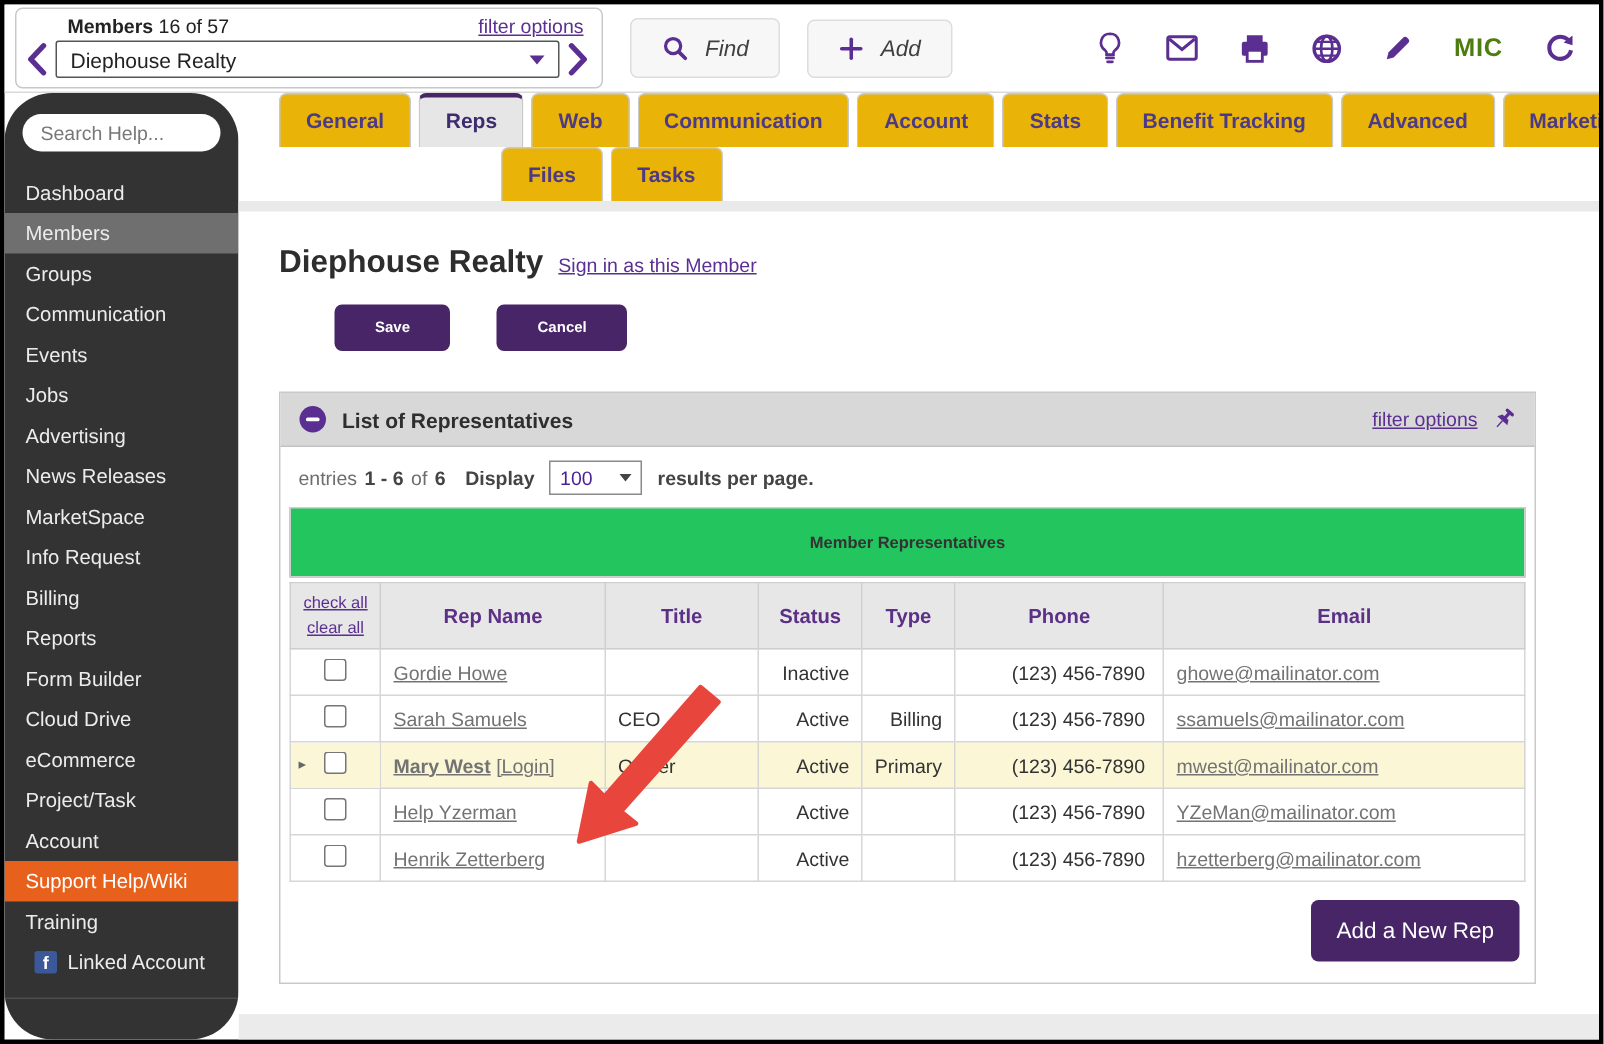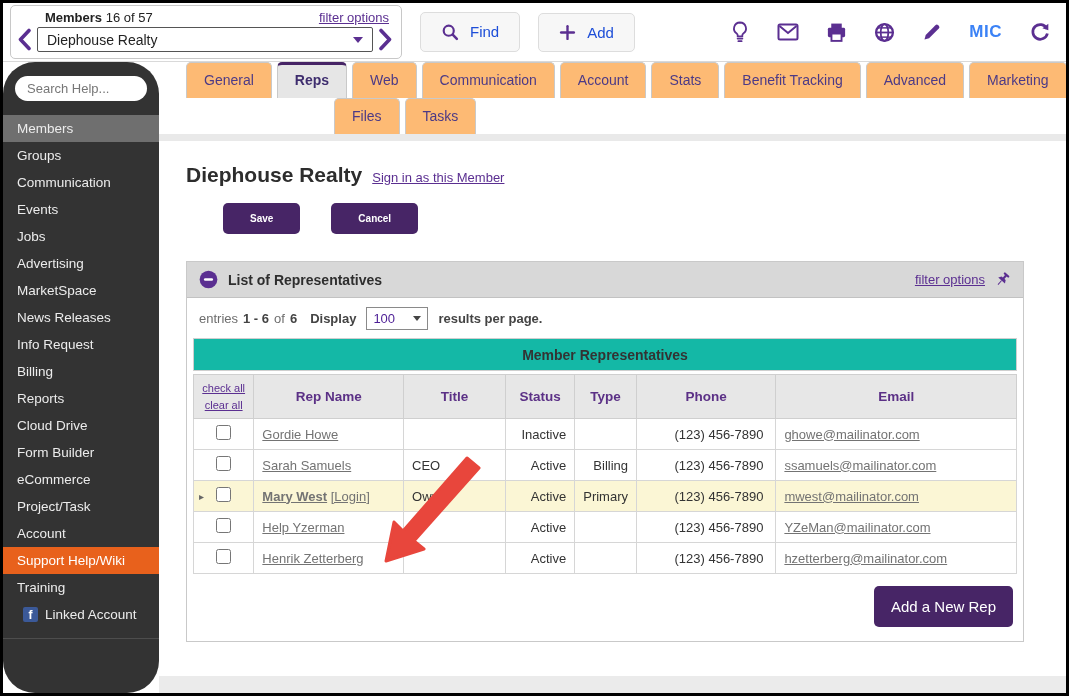--- a/index.html
+++ b/index.html
@@ -16,26 +16,26 @@
                  padding:1px 4px 2px 28px; font-size:13px; color:#222; }
   .nav-box-top b { font-weight:bold; }
   .link { color:#5b2f91; text-decoration:underline; cursor:pointer; }
   .nav-box-bottom { display:flex; align-items:center; gap:5px; }
   .chev { display:flex; align-items:center; cursor:pointer; }
   .fake-select { flex:1; height:25px; border:1px solid #555; border-radius:2px; background:#fff;
                  display:flex; align-items:center; justify-content:space-between;
                  padding:0 9px; font-size:14px; color:#222; cursor:pointer; }
   .caret-down { width:0; height:0; border-left:5px solid transparent;
                 border-right:5px solid transparent; border-top:6px solid #5b2f91; }
-  .tb-btn { display:inline-flex; align-items:flex-start; gap:11px; padding:10px 20px;
+  .tb-btn { display:inline-flex; align-items:flex-end; gap:11px; padding:10px 20px;
             background:#f7f7f7; border:1px solid #ddd; border-radius:5px;
-            font-size:15px; color:#1d4ed8; cursor:pointer; }
+            font-size:15px; color:#404040; cursor:pointer;font-style:italic; }
   .tb-icons { margin-left:auto; display:flex; align-items:center; gap:27px; }
   .tb-icons > * { cursor:pointer; }
-  .brand { font-weight:bold; font-size:17px; color:#3b82f6; letter-spacing:.5px; }
+  .brand { font-weight:bold; font-size:17px; color:#4d7c0f; letter-spacing:.5px; }
 
   
   .body-row { display:flex; height:631px; }
 
   
   .sidebar { width:156px; flex:none; background:#333; color:#ececec; padding-top:12px;
              overflow:hidden;border-radius:32px; }
   .search-help { display:block; width:132px; height:25px; margin:2px 12px 14px;
                  border:none; border-radius:13px; padding:0 12px; font-size:13px;
                  font-family:inherit; color:#333; background:#fff; outline:none; }
@@ -47,22 +47,22 @@
   .fb-icon { width:15px; height:15px; background:#3b5998; border-radius:2px; color:#fff;
              font-weight:bold; font-size:12px; display:flex; align-items:flex-end;
              justify-content:center; line-height:14px; }
   .sb-divider { border-top:1px solid #4d4d4d; margin-top:10px; }
 
   
   .main { flex:1; position:relative; background:#fff; padding-left:27px; overflow:hidden; }
   .page-title { font-size:15px; font-weight:bold; color:#151515; margin:26px 0 13px; }
   .tabs-row { display:flex; gap:5px; }
   .tab { border:1px solid #c9c9c9; border-bottom:none; border-radius:5px 5px 0 0;
-         padding:9px 17px 10px; font-size:14px; color:#4c3a86; background:#fdba74;
-         cursor:pointer; white-space:nowrap; }
+         padding:9px 17px 10px; font-size:14px; color:#4c3a86; background:#eab308;
+         cursor:pointer; white-space:nowrap;font-weight:bold; }
   .tab.active { background:#e6e6e6; border-top:3px solid #472566; padding-top:7px;
                 font-weight:bold; color:#3e2d6e; }
   .tabs-row2 { margin-left:148px; }
   .tab-band { height:7px; background:#e9e9e9; margin-left:-27px; }
 
   .member-head { display:flex; align-items:baseline; gap:10px; margin:22px 0 16px; }
   .member-name { font-size:21px; font-weight:bold; color:#2d2d2d; }
   .signin { font-size:13px; }
   .btn-row { display:flex; gap:31px; margin:0 0 27px 37px; }
   .btn-purple { background:#472566; color:#fff; border:none; border-radius:5px;
@@ -78,22 +78,22 @@
   .entries-row { display:flex; align-items:center; gap:5px; padding:9px 12px 8px;
                  font-size:13px; color:#6d6d6d; }
   .entries-row b { color:#444; }
   .pp-select { width:62px; height:23px; border:1px solid #8a8a8a; background:#fff;
                display:flex; align-items:center; justify-content:space-between;
                padding:0 6px; margin:0 5px; font-size:13px; color:#4c1d95; cursor:pointer; }
   .pp-caret { width:0; height:0; border-left:4px solid transparent;
               border-right:4px solid transparent; border-top:5px solid #444; }
 
   .table-wrap { padding:0 6px; }
-  .tbl-caption { background:#14b8a6; border:1px solid #cfcfcf; height:33px; display:flex;
-                 align-items:center; justify-content:center; font-size:14px;
+  .tbl-caption { background:#22c55e; border:1px solid #cfcfcf; height:47px; display:flex;
+                 align-items:center; justify-content:center; font-size:11px;
                  font-weight:bold; color:#333; margin-bottom:3px; }
   table.reps { width:100%; border-collapse:collapse; font-size:13px; }
   .reps th { background:#e7e7e7; border:1px solid #cfcfcf; color:#5b3086;
              font-weight:bold; font-size:13.5px; padding:5px 6px; }
   .reps th.check-col { font-size:11px; font-weight:normal; line-height:1.5; }
   .reps td { border:1px solid #d6d6d6; color:#333; padding:6px 8px; height:28px; }
   .td-check { text-align:center; position:relative; }
   .expander { position:absolute; left:5px; top:50%; transform:translateY(-50%);
               color:#666; font-size:10px; cursor:pointer; }
   .reps td.c { text-align:right; }
@@ -193,33 +193,34 @@
           <path d="M16.9 6.2A7 7 0 1 0 17.5 11" fill="none" stroke="#5b2f91" stroke-width="2.6"></path>
           <polygon points="18.4,1.6 18.4,7.8 12.8,6" fill="#5b2f91"></polygon>
         </svg>
     </div>
   </div>
 
   <div class="body-row">
 
     <div class="sidebar">
       <input class="search-help" type="text" placeholder="Search Help..." style="">
+      <div class="sb-item">Dashboard</div>
       <div class="sb-item selected">Members</div>
       <div class="sb-item">Groups</div>
       <div class="sb-item">Communication</div>
       <div class="sb-item">Events</div>
       <div class="sb-item">Jobs</div>
       <div class="sb-item">Advertising</div>
+      <div class="sb-item">News Releases</div>
       <div class="sb-item">MarketSpace</div>
-      <div class="sb-item">News Releases</div>
       <div class="sb-item">Info Request</div>
       <div class="sb-item">Billing</div>
       <div class="sb-item">Reports</div>
+      <div class="sb-item">Form Builder</div>
       <div class="sb-item">Cloud Drive</div>
-      <div class="sb-item">Form Builder</div>
       <div class="sb-item">eCommerce</div>
       <div class="sb-item">Project/Task</div>
       <div class="sb-item">Account</div>
       <div class="sb-item orange">Support Help/Wiki</div>
       <div class="sb-item">Training</div>
       <div class="sb-item sb-linked">
         <span class="fb-icon">f</span>
         <span>Linked Account</span>
       </div>
       <div class="sb-divider"></div>

